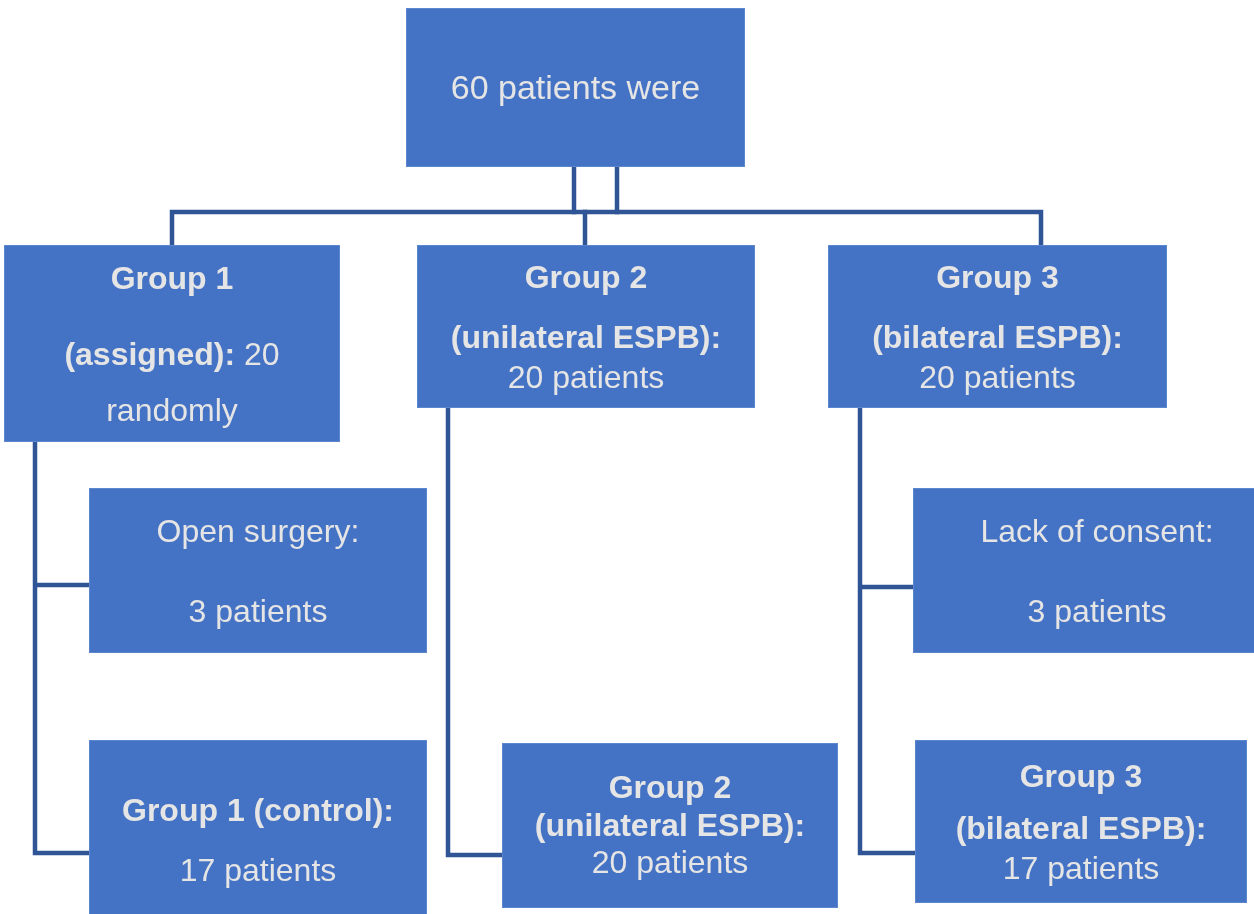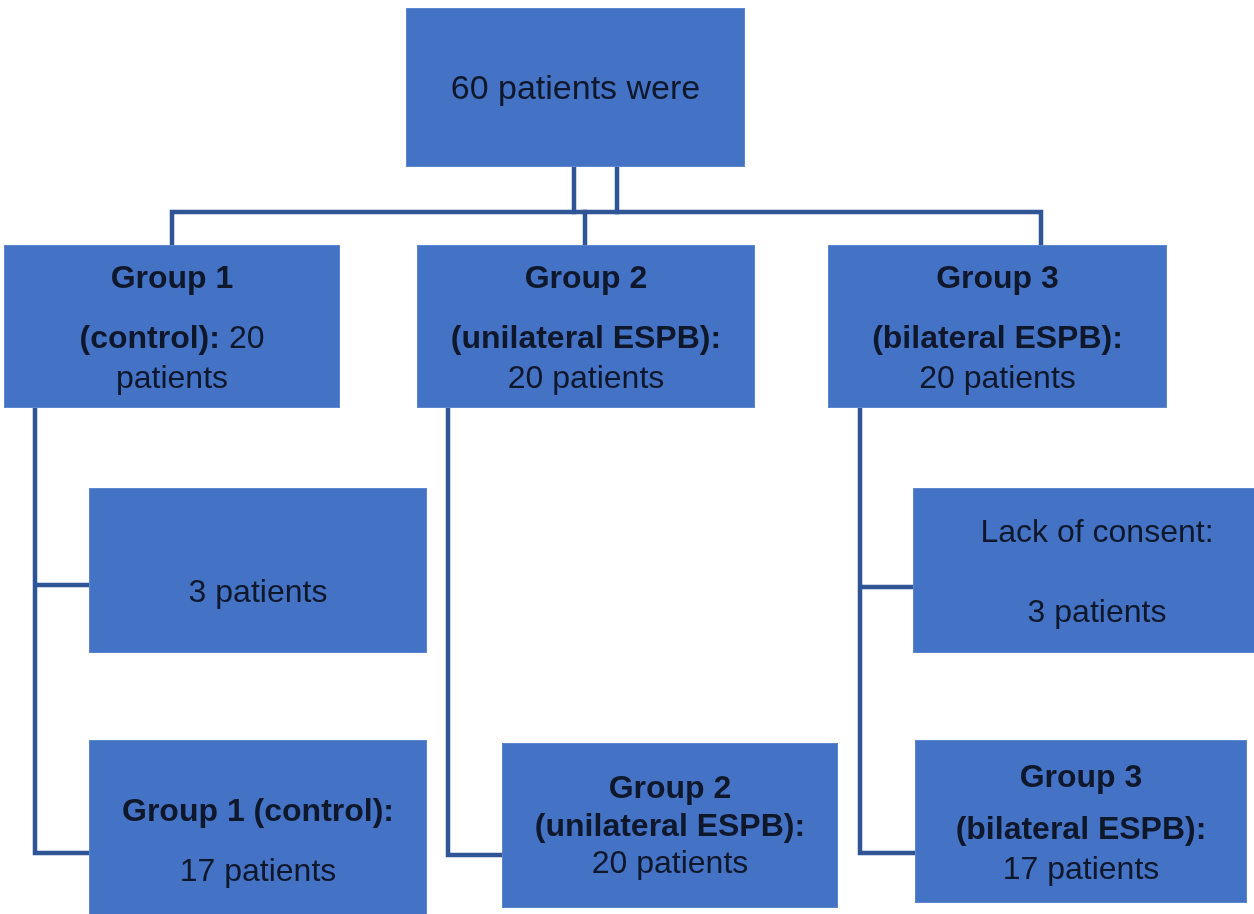--- a/index.html
+++ b/index.html
@@ -28,40 +28,40 @@
     stroke-width: 4.5;
     fill: none;
     stroke-linecap: square;
   }
   .box {
     position: absolute;
     z-index: 2;
     background: #4472C4;
     border: 1px solid #5C87CE;
     box-sizing: border-box;
-    color: #0f172a;
+    color: #e5e5e5;
     display: flex;
     flex-direction: column;
     align-items: center;
     justify-content: center;
     text-align: center;
     font-size: 32px;
     line-height: 1.25;
   }
   .box .line { white-space: nowrap; }
   .b { font-weight: bold; }
   .gap { margin-top: 20px; }
   .gap-sm { margin-top: 12px; }
   .gap-lg { margin-top: 40px; }
   .sp { margin-left: 0.28em; text-align: right; }
   .tight { line-height: 1.17; }
   #node-root { font-size: 34px; line-height: 1.38; }
   
   #node-root        { left: 406px; top: 8px;   width: 339px; height: 159px; }
-  #node-group1      { left: 4px;   top: 245px; width: 336px; height: 163px; }
+  #node-group1      { left: 4px;   top: 245px; width: 336px; height: 197px; gap: 16px; }
   #node-group2      { left: 417px; top: 245px; width: 338px; height: 163px; }
   #node-group3      { left: 828px; top: 245px; width: 339px; height: 163px; }
   #node-open        { left: 89px;  top: 488px; width: 338px; height: 165px; }
   #node-lack        { left: 913px; top: 488px; width: 368px; height: 165px; }
   #node-group1f     { left: 89px;  top: 740px; width: 338px; height: 200px; }
   #node-group2f     { left: 502px; top: 743px; width: 336px; height: 165px; }
   #node-group3f     { left: 915px; top: 740px; width: 332px; height: 163px; }
 </style>
 </head>
 <body>
@@ -78,38 +78,39 @@
     <path d="M860 405 V853 M860 587 H916 M860 853 H918"></path>
   </svg>
 
   <div class="box" id="node-root">
     <div class="line">60 patients were</div>
   </div>
 
   <div class="box" id="node-group1">
     <div class="line b">Group 1</div>
     <div class="line gap">
-      <span class="b">(control):</span><span class="sp">20</span>
+      <span class="b">(assigned):</span><span class="sp">20</span>
     </div>
-    <div class="line">patients</div>
+    <div class="line">randomly</div>
   </div>
 
   <div class="box" id="node-group2">
     <div class="line b">Group 2</div>
     <div class="line b gap">(unilateral ESPB):</div>
     <div class="line">20 patients</div>
   </div>
 
   <div class="box" id="node-group3">
     <div class="line b">Group 3</div>
     <div class="line b gap">(bilateral ESPB):</div>
     <div class="line">20 patients</div>
   </div>
 
   <div class="box" id="node-open">
+    <div class="line">Open surgery:</div>
     <div class="line gap-lg">3 patients</div>
   </div>
 
   <div class="box" id="node-lack">
     <div class="line">Lack of consent:</div>
     <div class="line gap-lg">3 patients</div>
   </div>
 
   <div class="box" id="node-group1f">
     <div class="line b">Group 1 (control):</div>

